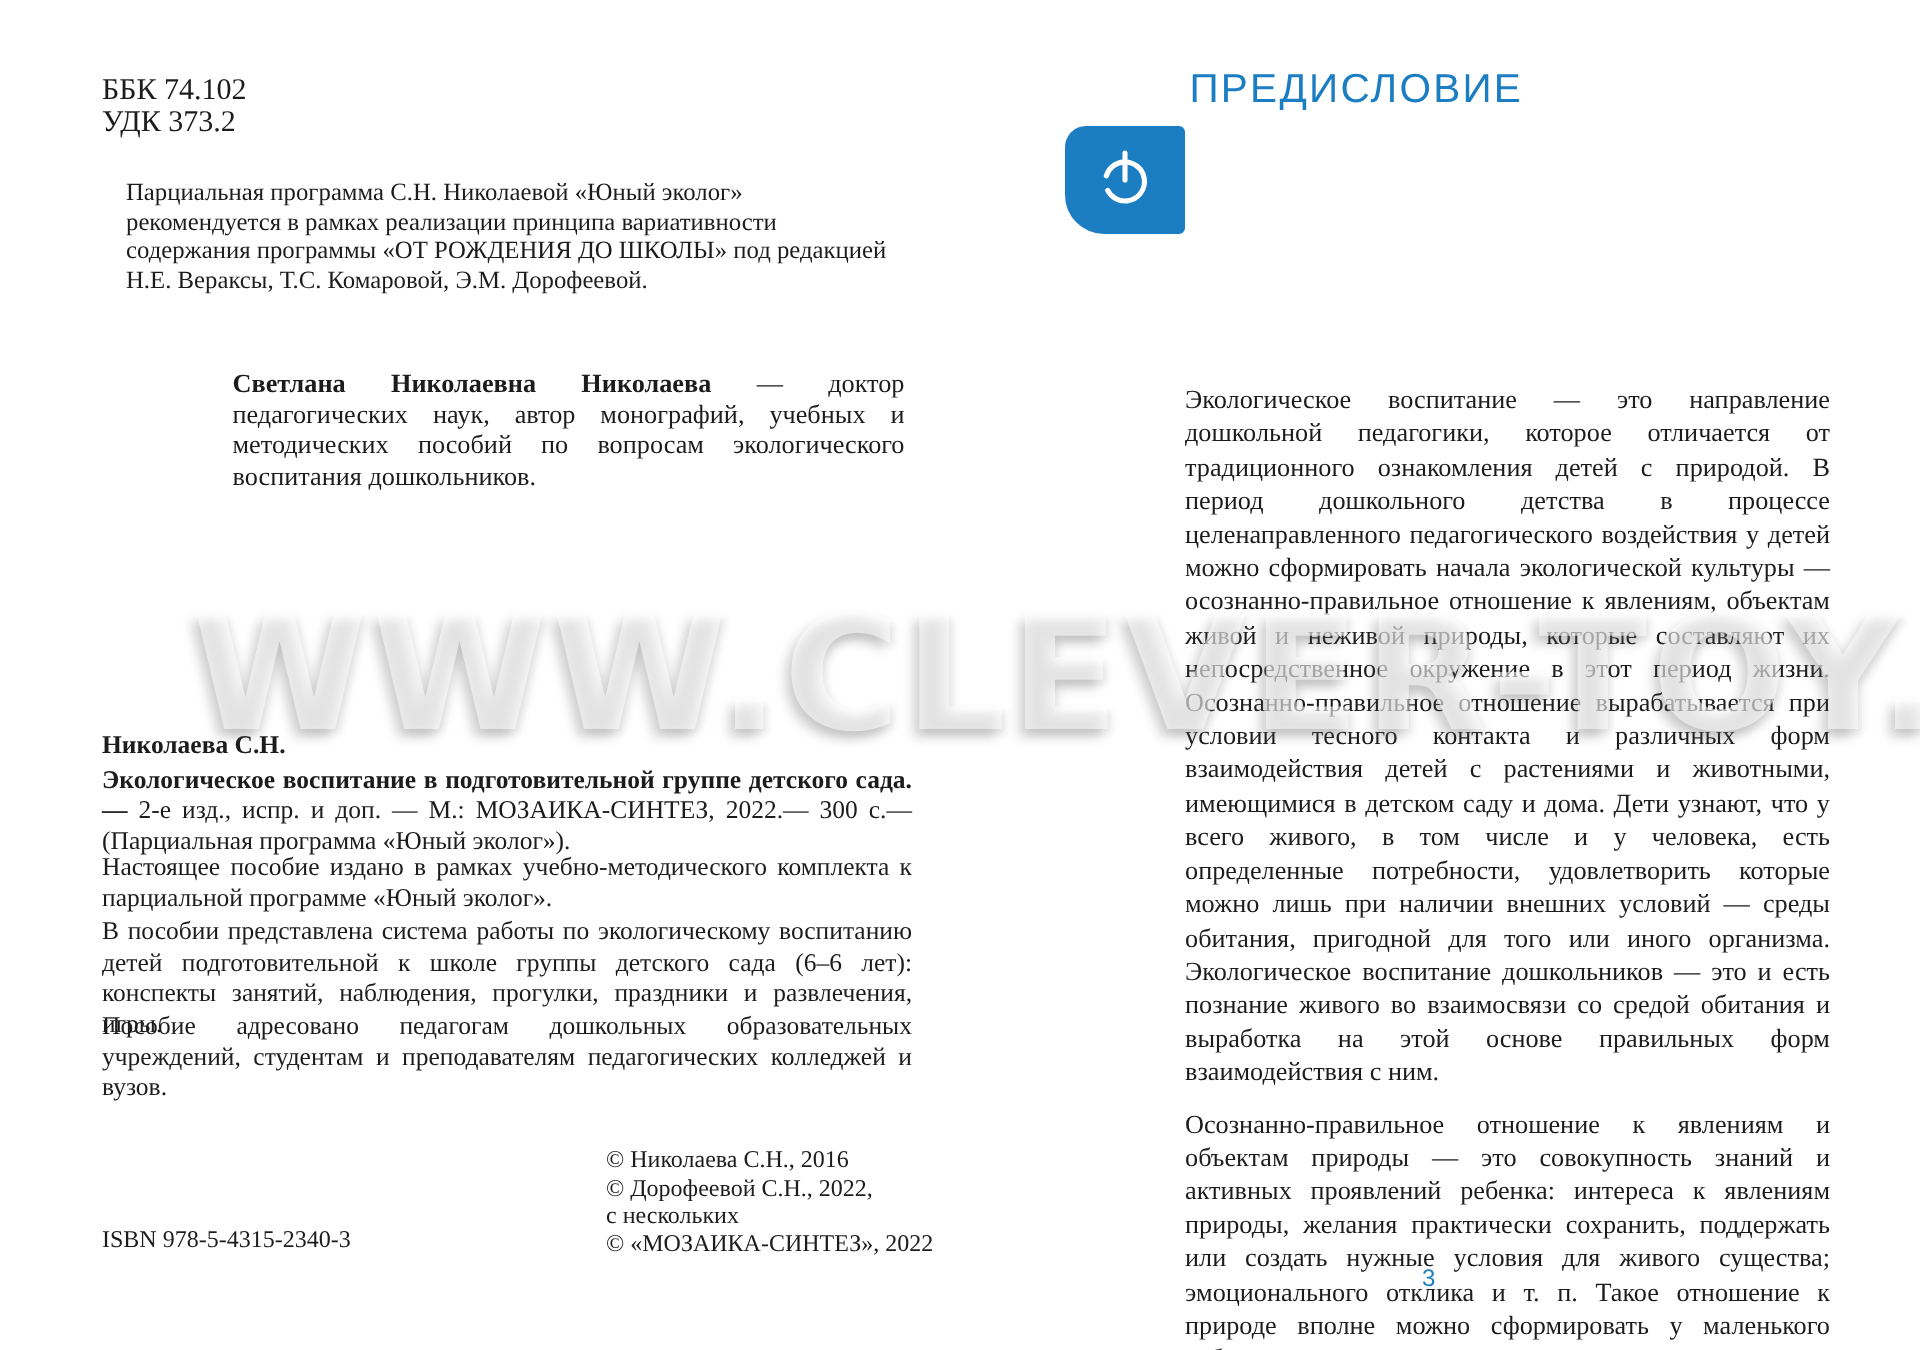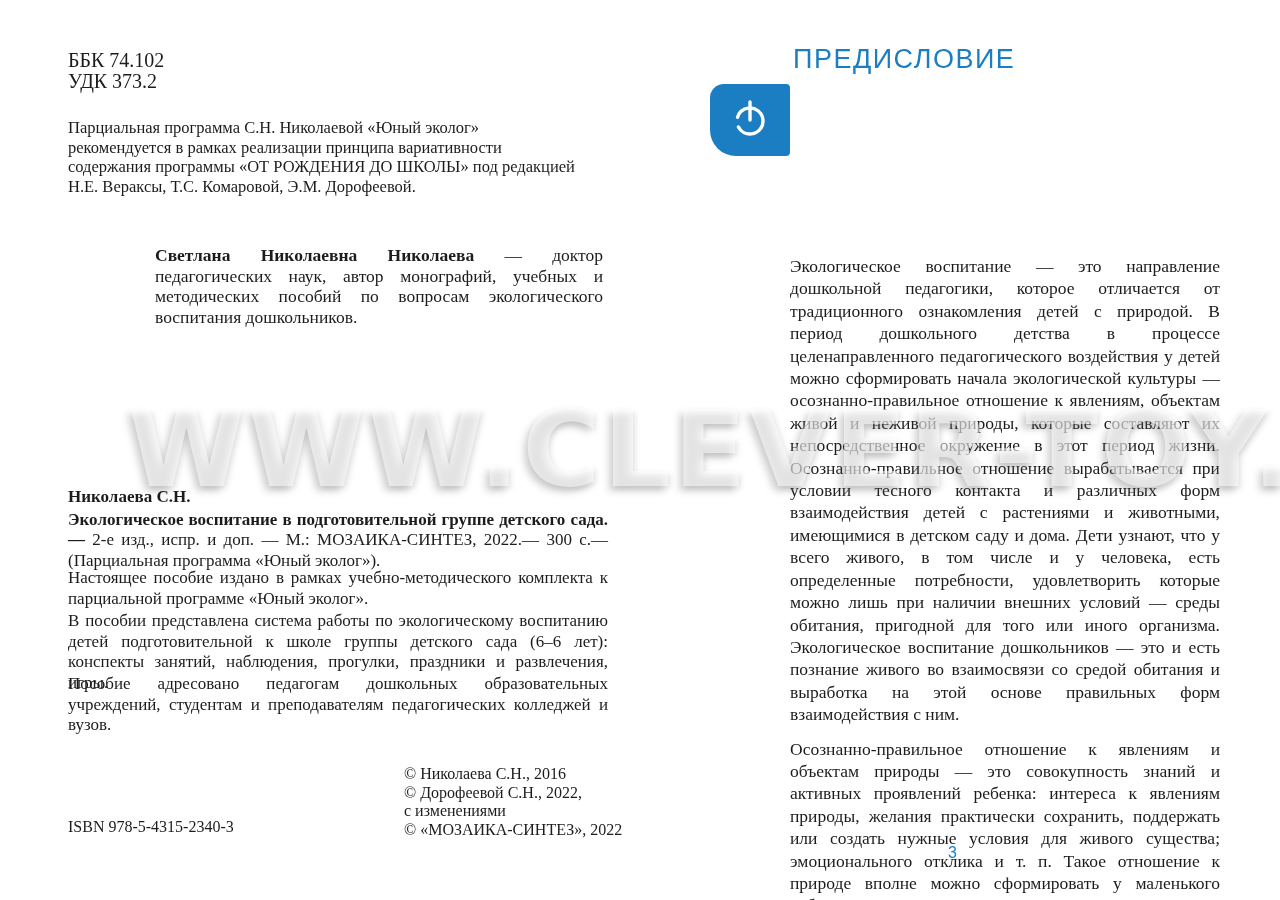--- a/index.html
+++ b/index.html
@@ -17,21 +17,21 @@
     color: #1c1c1c;
   }
   .abs { position: absolute; }
 
   
   .imprint-codes {
     left: 68px; top: 50px;
     font-size: 20px; line-height: 21px;
   }
   .program-note {
-    left: 68px; top: 118px;
+    left: 84px; top: 118px;
     width: 530px;
     font-size: 16.5px; line-height: 19.5px;
     white-space: pre-line;
   }
   .author-bio {
     left: 155px; top: 245px;
     width: 448px;
     font-size: 17.5px; line-height: 20.5px;
     text-align: justify;
   }
@@ -134,21 +134,21 @@
     </div>
   </div>
 
   <div class="abs lp-para lp-para-1">Настоящее пособие издано в рамках учебно-методического комплекта к парциальной программе «Юный эколог».</div>
   <div class="abs lp-para lp-para-2">В пособии представлена система работы по экологическому воспитанию детей подготовительной к школе группы детского сада (6–6 лет): конспекты занятий, наблюдения, прогулки, праздники и развлечения, игры.</div>
   <div class="abs lp-para lp-para-3">Пособие адресовано педагогам дошкольных образовательных учреждений, студентам и преподавателям педагогических колледжей и вузов.</div>
 
   <div class="abs copyright-block">
     <div>© Николаева С.Н., 2016</div>
     <div>© Дорофеевой С.Н., 2022,</div>
-    <div>с изменениями</div>
+    <div>с нескольких</div>
     <div>© «МОЗАИКА-СИНТЕЗ», 2022</div>
   </div>
 
   <div class="abs isbn-line">ISBN 978-5-4315-2340-3</div>
 
   <div class="abs preface-heading">ПРЕДИСЛОВИЕ</div>
 
   <div class="abs chapter-icon">
     <span>
       <svg width="48" height="48" viewBox="0 0 48 48">

